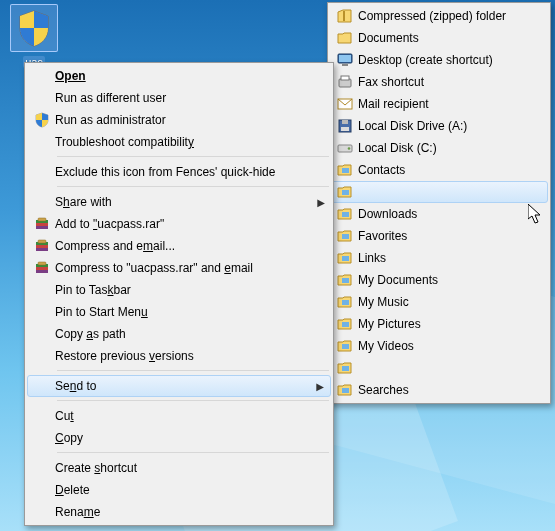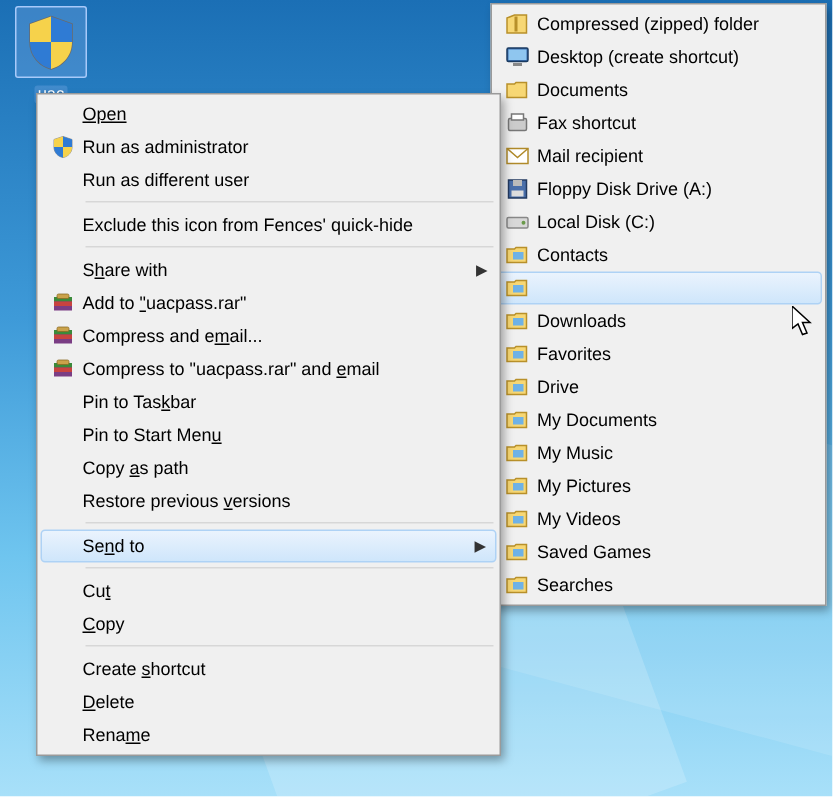--- a/index.html
+++ b/index.html
@@ -98,21 +98,21 @@
     transform: translateY(-50%);
     font-size: 10px;
     color: #333;
   }
   .sep {
     height: 1px;
     border-top: 1px solid #d7d7d7;
     margin: 3px 2px 3px 30px;
   }
   .ul { text-decoration: underline; }
-  .bold { font-weight: normal; }
+  .bold { font-weight: bold; }
   .cursor {
     position: absolute;
     left: 528px;
     top: 204px;
     pointer-events: none;
   }
   svg { display: block; }
 </style>
 </head>
 <body>
@@ -141,38 +141,38 @@
           <svg width="16" height="16" viewBox="0 0 16 16">
             <path d="M1 4 L6 2 H14 V14 H1 Z" fill="#f7d774" stroke="#b8902a"></path>
             <rect x="6" y="3" width="2" height="10" fill="#b8902a"></rect>
           </svg>
         </span>
         <span class="text">Compressed (zipped) folder</span>
       </div>
       <div class="row">
         <span class="iconcell">
           <svg width="16" height="16" viewBox="0 0 16 16">
+            <path d="M1 4 L6 4 L7 3 H14 V13 H1 Z" fill="#f7d774" stroke="#b8902a"></path>
+          </svg>
+        </span>
+        <span class="text">Documents</span>
+      </div>
+      <div class="row">
+        <span class="iconcell">
+          <svg width="16" height="16" viewBox="0 0 16 16">
             <rect x="1" y="2" width="14" height="9" rx="1" fill="#3a6fb0" stroke="#1a3a60"></rect>
             <rect x="2" y="3" width="12" height="7" fill="#8fc6ef"></rect>
             <rect x="5" y="12" width="6" height="2" fill="#888"></rect>
           </svg>
         </span>
         <span class="text">Desktop (create shortcut)</span>
       </div>
       <div class="row">
         <span class="iconcell">
           <svg width="16" height="16" viewBox="0 0 16 16">
-            <path d="M1 4 L6 4 L7 3 H14 V13 H1 Z" fill="#f7d774" stroke="#b8902a"></path>
-          </svg>
-        </span>
-        <span class="text">Documents</span>
-      </div>
-      <div class="row">
-        <span class="iconcell">
-          <svg width="16" height="16" viewBox="0 0 16 16">
             <rect x="2" y="5" width="12" height="8" rx="1" fill="#ccc" stroke="#777"></rect>
             <rect x="4" y="2" width="8" height="4" fill="#fff" stroke="#777"></rect>
           </svg>
         </span>
         <span class="text">Fax shortcut</span>
       </div>
       <div class="row">
         <span class="iconcell">
           <svg width="16" height="16" viewBox="0 0 16 16">
             <rect x="1" y="3" width="14" height="10" fill="#fff" stroke="#b08a2a"></rect>
@@ -182,21 +182,21 @@
         <span class="text">Mail recipient</span>
       </div>
       <div class="row">
         <span class="iconcell">
           <svg width="16" height="16" viewBox="0 0 16 16">
             <rect x="2" y="2" width="12" height="12" fill="#4a6faa" stroke="#233a60"></rect>
             <rect x="5" y="2" width="6" height="4" fill="#bbb"></rect>
             <rect x="4" y="9" width="8" height="4" fill="#ddd"></rect>
           </svg>
         </span>
-        <span class="text">Floppy Disk Drive (A:)</span>
+        <span class="text">Local Disk Drive (A:)</span>
       </div>
       <div class="row">
         <span class="iconcell">
           <svg width="16" height="16" viewBox="0 0 16 16">
             <rect x="1" y="5" width="14" height="7" rx="1" fill="#d8d8d8" stroke="#888"></rect>
             <circle cx="12" cy="8.5" r="1.3" fill="#6a9a4a"></circle>
           </svg>
         </span>
         <span class="text">Local Disk (C:)</span>
       </div>
@@ -235,21 +235,21 @@
         </span>
         <span class="text">Favorites</span>
       </div>
       <div class="row">
         <span class="iconcell">
           <svg width="16" height="16" viewBox="0 0 16 16">
             <path d="M1 4 L6 4 L7 3 H14 V13 H1 Z" fill="#f7d774" stroke="#b8902a"></path>
             <rect x="5" y="6" width="7" height="5" fill="#6fb2e6"></rect>
           </svg>
         </span>
-        <span class="text">Drive</span>
+        <span class="text">Links</span>
       </div>
       <div class="row">
         <span class="iconcell">
           <svg width="16" height="16" viewBox="0 0 16 16">
             <path d="M1 4 L6 4 L7 3 H14 V13 H1 Z" fill="#f7d774" stroke="#b8902a"></path>
             <rect x="5" y="6" width="7" height="5" fill="#6fb2e6"></rect>
           </svg>
         </span>
         <span class="text">My Documents</span>
       </div>
@@ -280,58 +280,61 @@
         </span>
         <span class="text">My Videos</span>
       </div>
       <div class="row">
         <span class="iconcell">
           <svg width="16" height="16" viewBox="0 0 16 16">
             <path d="M1 4 L6 4 L7 3 H14 V13 H1 Z" fill="#f7d774" stroke="#b8902a"></path>
             <rect x="5" y="6" width="7" height="5" fill="#6fb2e6"></rect>
           </svg>
         </span>
-        <span class="text">Saved Games</span>
       </div>
       <div class="row">
         <span class="iconcell">
           <svg width="16" height="16" viewBox="0 0 16 16">
             <path d="M1 4 L6 4 L7 3 H14 V13 H1 Z" fill="#f7d774" stroke="#b8902a"></path>
             <rect x="5" y="6" width="7" height="5" fill="#6fb2e6"></rect>
           </svg>
         </span>
         <span class="text">Searches</span>
       </div>
     </div>
 
   <div class="ctxmenu primary">
 
     <div class="row">
       <span class="iconcell"></span>
       <span class="text bold"><span class="ul">Open</span></span>
+    </div>
+
+    <div class="row">
+      <span class="iconcell"></span>
+      <span class="text">Run as different user</span>
     </div>
 
     <div class="row">
       <span class="iconcell">
         <svg width="16" height="16" viewBox="0 0 16 16">
           <path d="M8 1 L14 3 V8 C14 12 11 14.5 8 15 C5 14.5 2 12 2 8 V3 Z" fill="#eee" stroke="#888" stroke-width="0.6"></path>
           <path d="M8 1 L14 3 V8 H8 Z" fill="#2f7bd4"></path>
           <path d="M8 1 L2 3 V8 H8 Z" fill="#f6d24b"></path>
           <path d="M8 8 H14 C14 12 11 14.5 8 15 Z" fill="#f6d24b"></path>
           <path d="M8 8 H2 C2 12 5 14.5 8 15 Z" fill="#2f7bd4"></path>
         </svg>
       </span>
       <span class="text">Run as administrator</span>
     </div>
 
     <div class="row">
       <span class="iconcell"></span>
-      <span class="text">Run as different user</span>
-    </div>
-
+      <span class="text">Troubleshoot compatibilit<span class="ul">y</span></span>
+    </div>
 
     <div class="sep"></div>
 
     <div class="row">
       <span class="iconcell"></span>
       <span class="text">Exclude this icon from Fences' quick-hide</span>
     </div>
 
     <div class="sep"></div>
 

